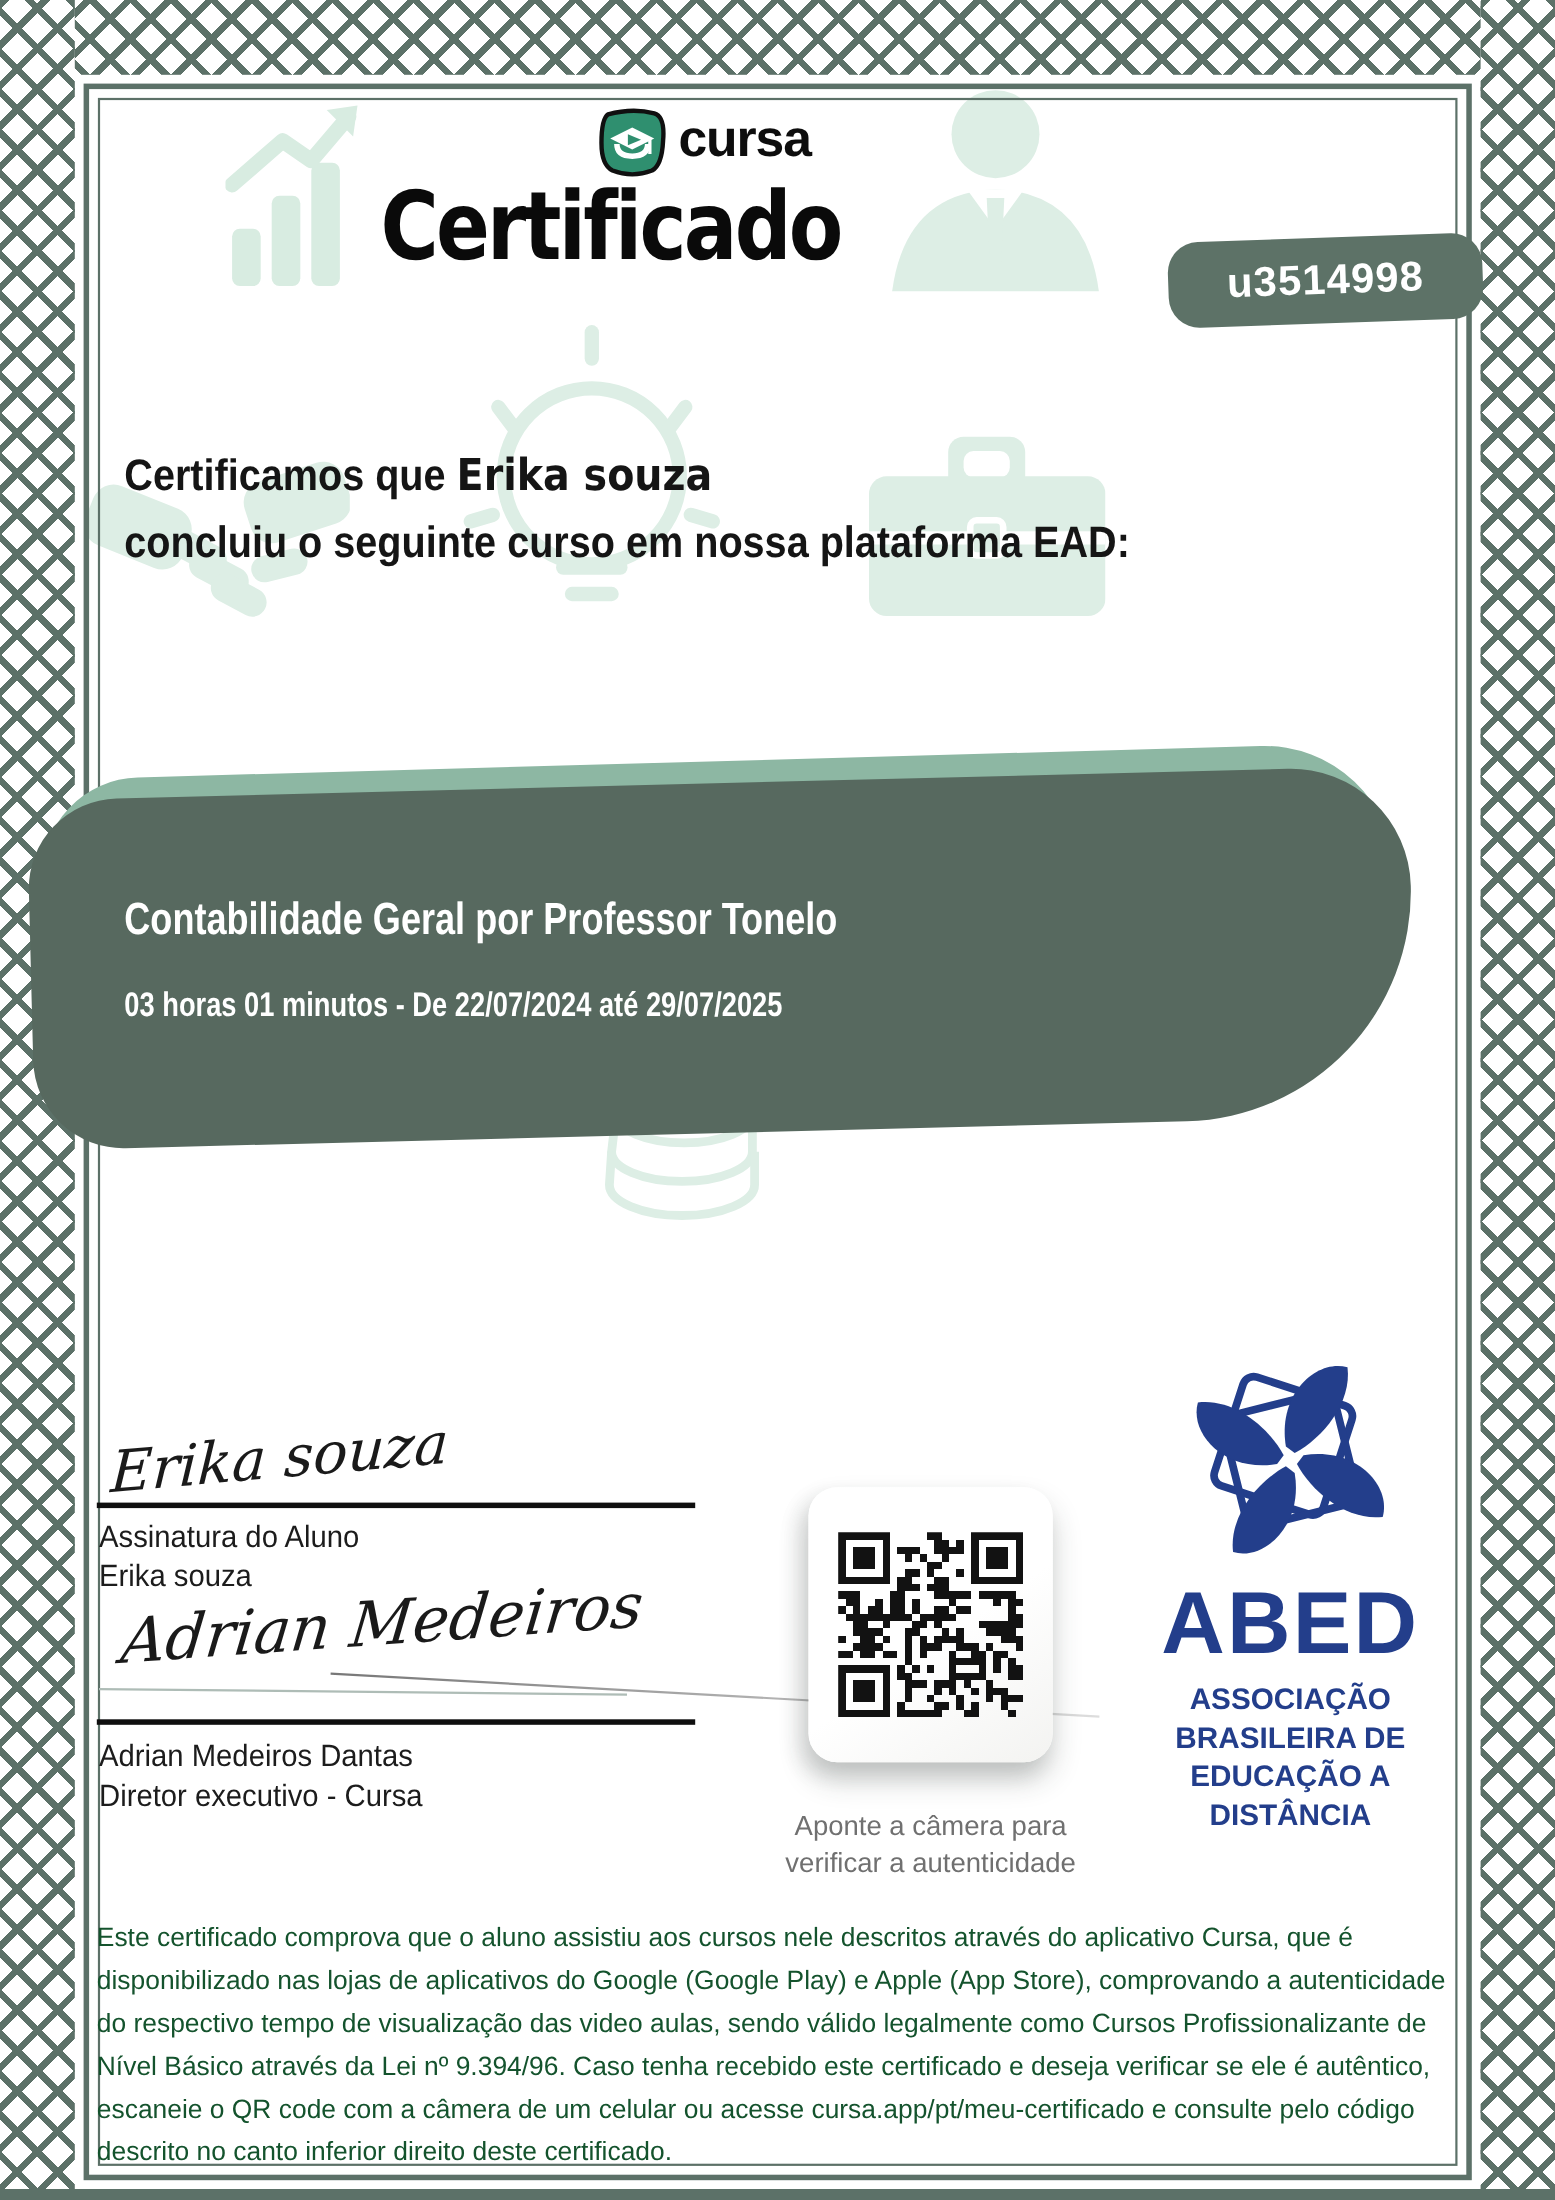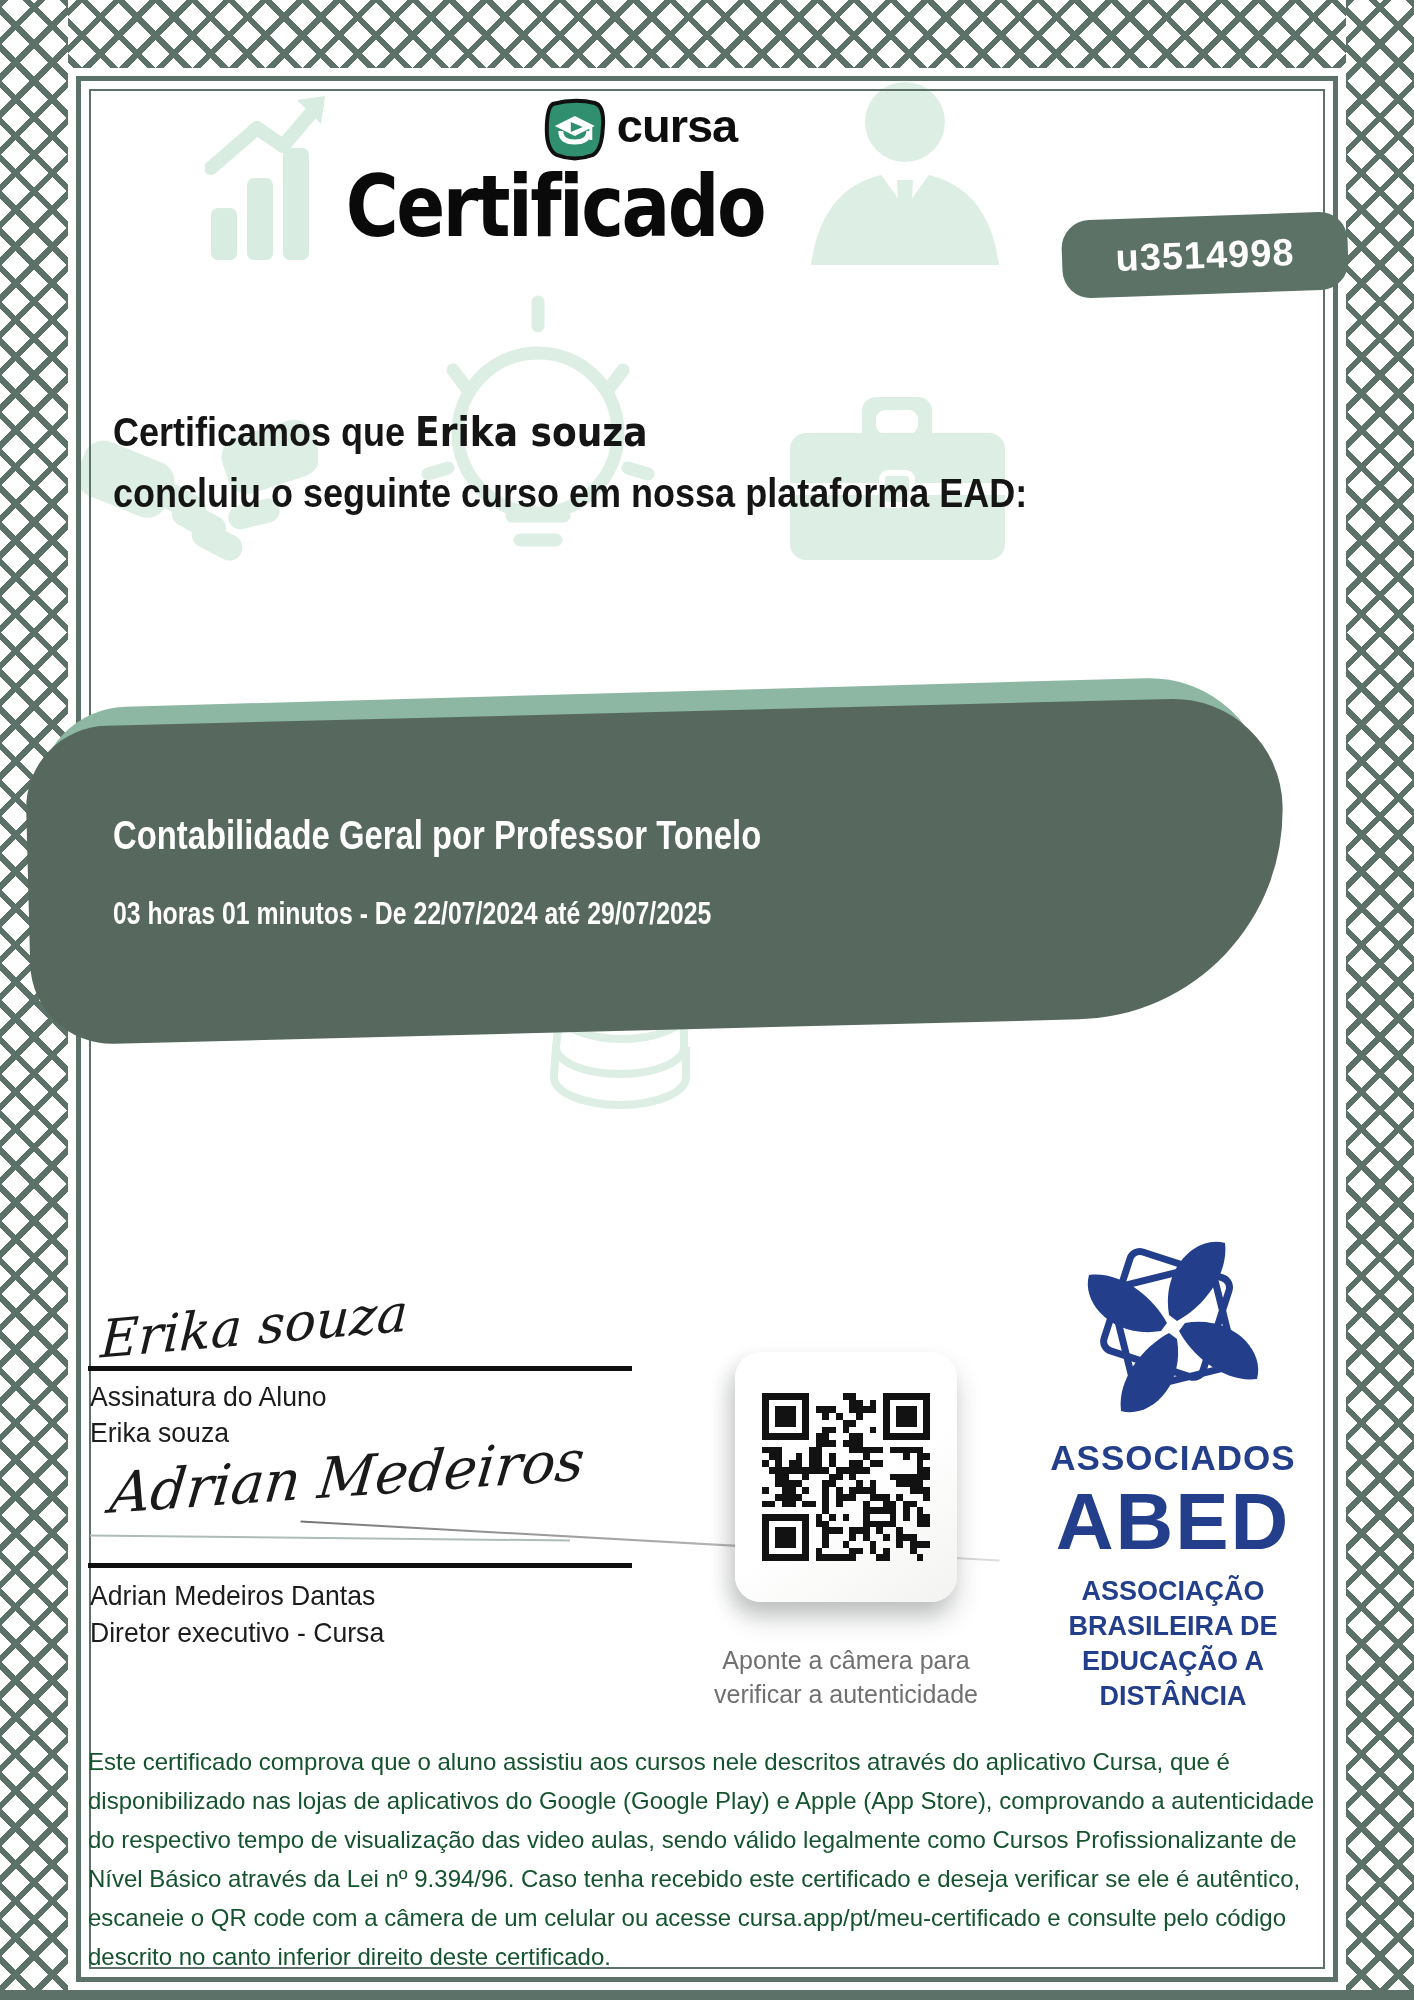--- a/index.html
+++ b/index.html
@@ -543,21 +543,20 @@
         <rect x="-62" y="-62" width="104" height="104" rx="10" fill="none" stroke="#233e8b" stroke-width="7" transform="rotate(18)"></rect>
         <rect x="-52" y="-52" width="104" height="104" rx="10" fill="none" stroke="#233e8b" stroke-width="7" transform="rotate(-14)"></rect>
         <g fill="#233e8b">
           <path d="M-4 -12 C-12 -60 24 -92 52 -84 C56 -52 30 -20 4 -6 Z"></path>
           <path d="M-4 -12 C-12 -60 24 -92 52 -84 C56 -52 30 -20 4 -6 Z" transform="rotate(90)"></path>
           <path d="M-4 -12 C-12 -60 24 -92 52 -84 C56 -52 30 -20 4 -6 Z" transform="rotate(180)"></path>
           <path d="M-4 -12 C-12 -60 24 -92 52 -84 C56 -52 30 -20 4 -6 Z" transform="rotate(270)"></path>
         </g>
       </g>
     </svg>
-    <div class="associados">ASSOCIADOS</div>
     <div class="acronym">ABED</div>
     <div class="fullname">
       <div>ASSOCIAÇÃO</div>
       <div>BRASILEIRA DE</div>
       <div>EDUCAÇÃO A</div>
       <div>DISTÂNCIA</div>
     </div>
   </div>
 
   <div class="footer">

